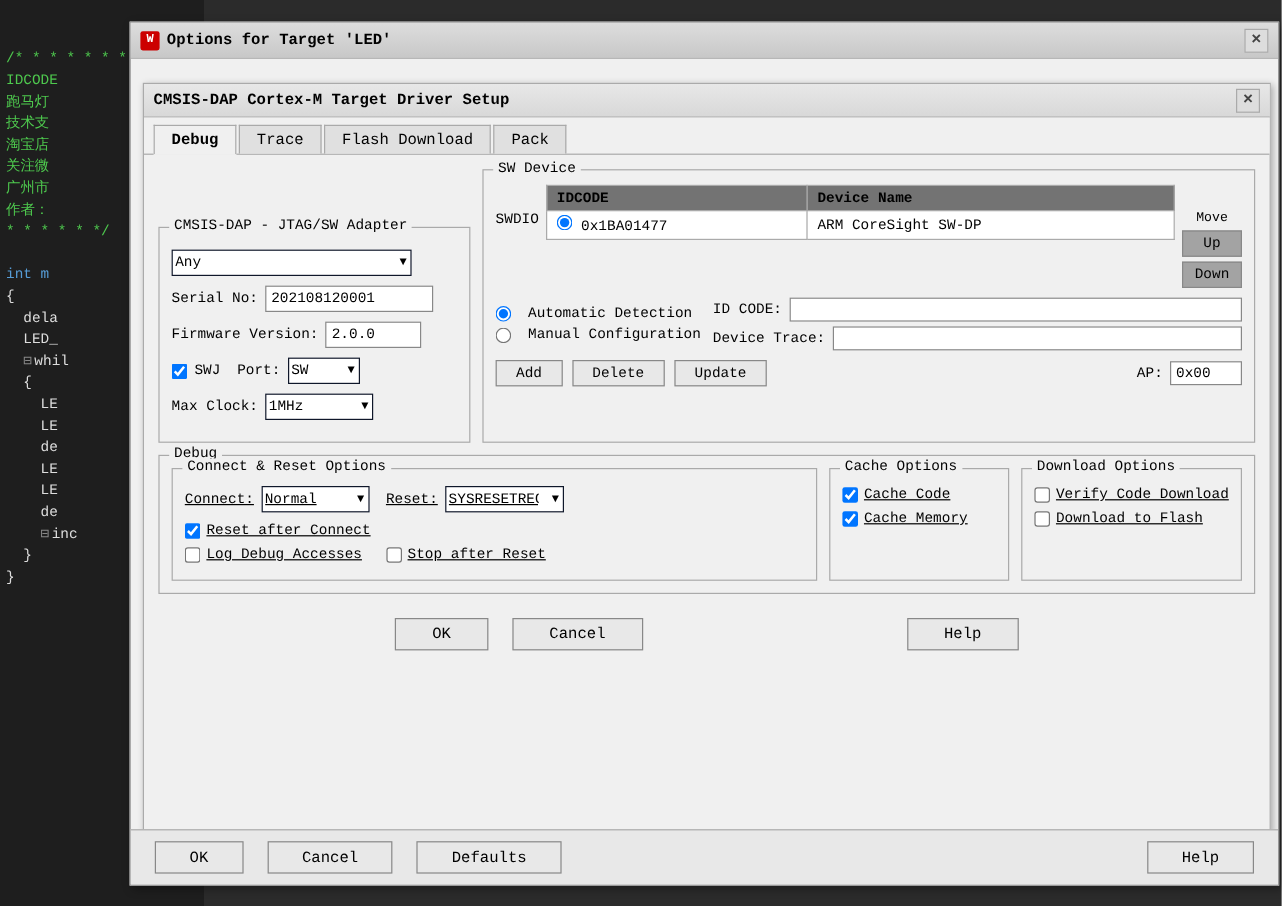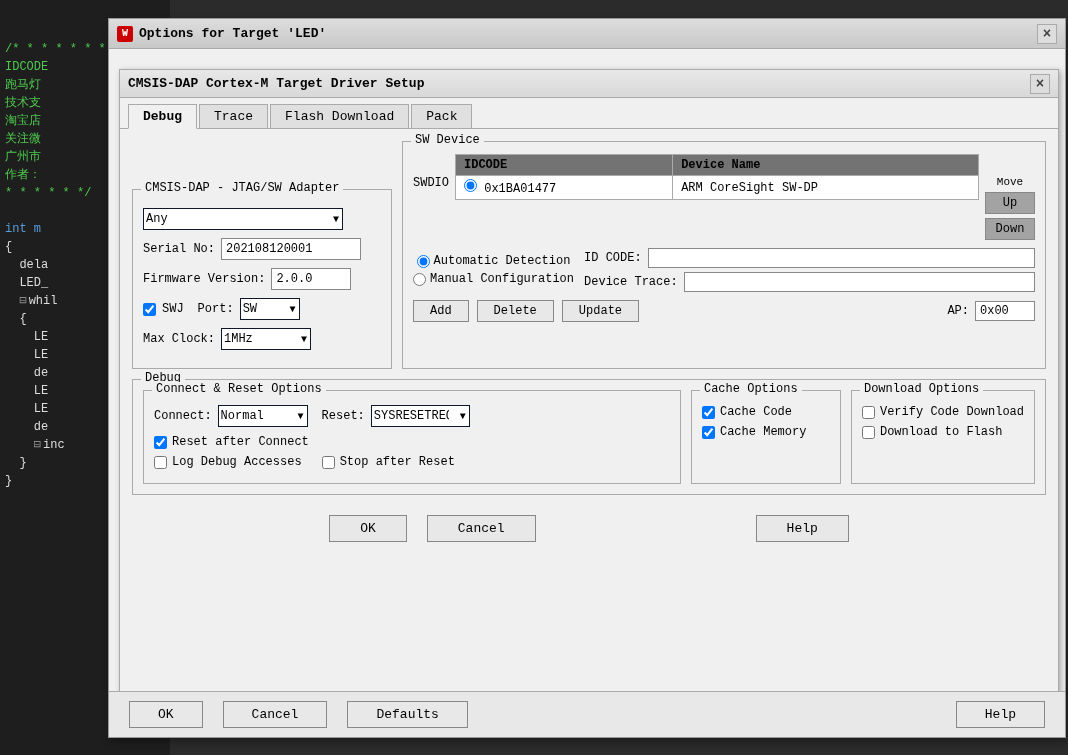--- a/index.html
+++ b/index.html
@@ -284,22 +284,21 @@
       font-size: 12px;
     }
     .radio-group {
       display: flex;
       flex-direction: column;
       gap: 4px;
     }
     .radio-row {
       display: flex;
       align-items: center;
-      gap: 4px;
-      justify-content: center;
+      gap: 14px;
     }
     .id-code-row {
       display: flex;
       flex-direction: column;
       gap: 4px;
       flex: 1;
     }
     .id-row-item {
       display: flex;
       align-items: center;
@@ -356,20 +355,21 @@
     .debug-section .group-label {
       position: absolute;
       top: -9px; left: 8px;
       background: #f0f0f0;
       padding: 0 4px;
       font-size: 12px;
     }
     .debug-row {
       display: flex;
       gap: 10px;
+      text-decoration: underline;
     }
     .connect-reset-box {
       border: 1px solid #aaa;
       padding: 8px 10px 8px;
       position: relative;
       flex: 1;
     }
     .connect-reset-box .group-label {
       position: absolute;
       top: -9px; left: 8px;

